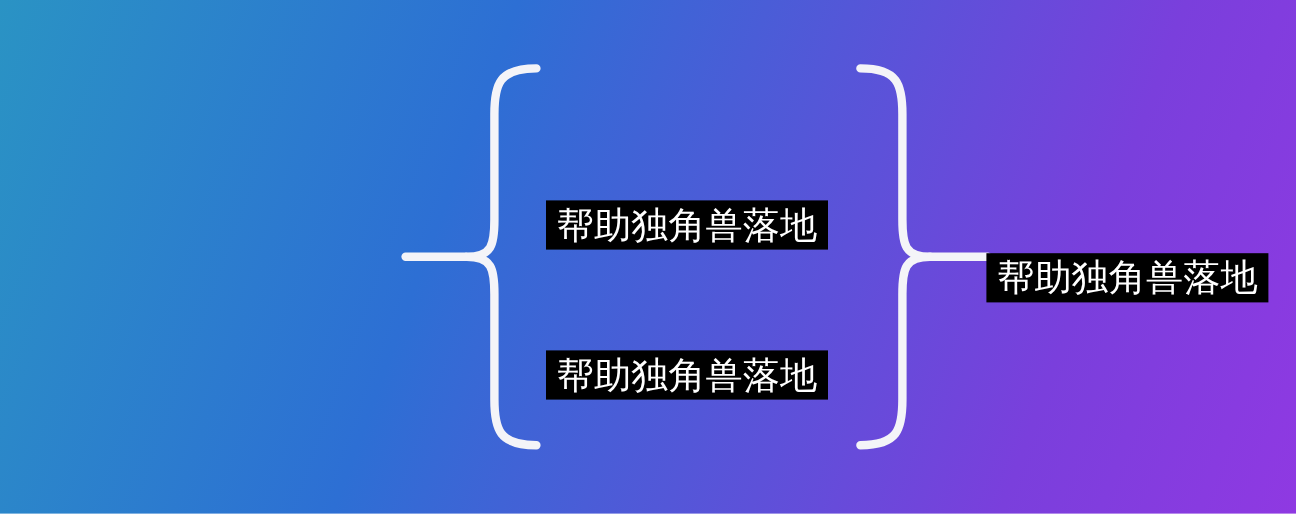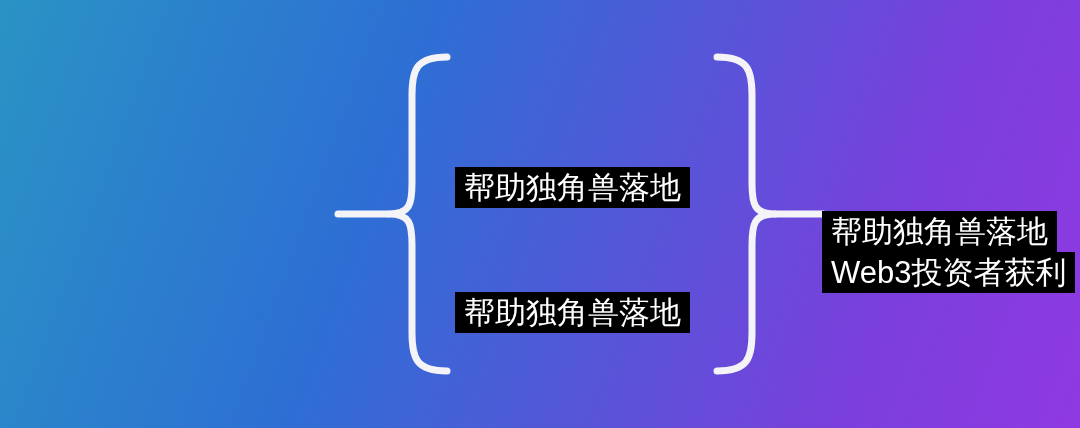--- a/index.html
+++ b/index.html
@@ -66,18 +66,15 @@
   <div class="node branch branch-3">
     <div class="row">
       <span class="label zh">帮助独角兽落地</span>
     </div>
   </div>
 
   <div class="node outcome-node">
     <div class="row">
       <span class="label zh">帮助独角兽落地</span>
     </div>
-    <div class="row">
-      <span class="label zh">Web3投资者获利</span>
-    </div>
   </div>
 
 </div>
 
 </body></html>

